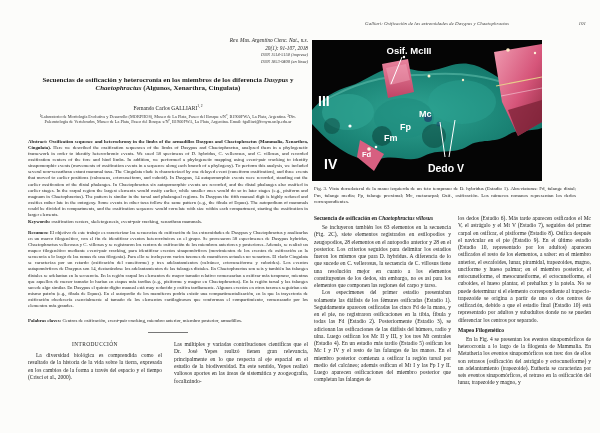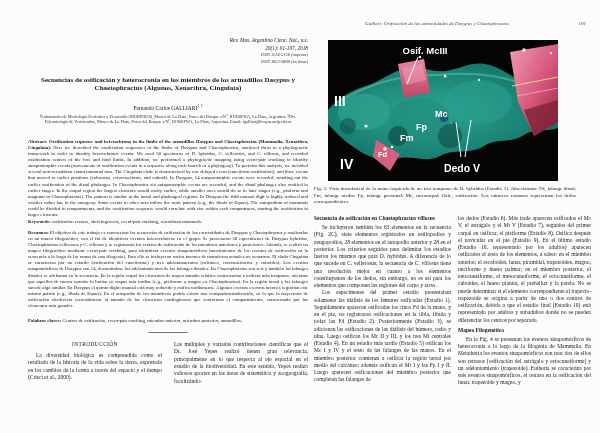--- a/index.html
+++ b/index.html
@@ -3,21 +3,21 @@
 <meta charset="utf-8">
 <style>
   html,body{margin:0;padding:0;background:#e9e9e9;}
   .canvas{position:relative;width:600px;height:433px;background:#fcfcfa;overflow:hidden;
           font-family:"Liberation Serif",serif;color:#1c1c1c;}
   .abs{position:absolute;}
   p{margin:0;}
   .just{text-align:justify;}
   .ctr{text-align:center;}
   .rt{text-align:right;}
-  .it{}
+  .it{font-style:italic;}
   .bd{font-weight:bold;}
 
   
   .running{top:21px;left:312px;width:250px;font-size:5px;font-style:italic;color:#444;text-align:center;}
   .pagenum{top:21px;right:14px;font-size:5px;font-style:italic;color:#444;}
 
   
   .journal{top:37px;left:28px;width:280px;line-height:1.45;}
   .journal .l1{font-size:5.3px;font-style:italic;}
   .journal .l2{font-size:5.3px;font-style:italic;}
@@ -30,21 +30,21 @@
   .kw{top:219px;left:28px;width:280px;font-size:4.8px;line-height:1.27;}
   .resumen{top:230px;left:28px;width:280px;font-size:4.8px;line-height:1.27;}
   .palabras{top:318px;left:28px;width:280px;font-size:4.8px;line-height:1.27;}
   .midrule{top:332px;left:148px;width:40px;border-top:0.7px solid #777;height:0;}
   .introh{top:341px;left:28px;width:134px;font-size:5.4px;letter-spacing:0.4px;}
   .introc1{top:352px;left:28px;width:134px;font-size:5.5px;line-height:1.33;}
   .introc2{top:341px;left:174px;width:134px;font-size:5.5px;line-height:1.33;}
   .ind{text-indent:8px;}
 
   
-  .figure{top:40px;left:328px;width:251px;height:141px;text-align:center;}
+  .figure{top:40px;left:312px;width:251px;height:141px;text-align:center;}
   .figure svg{display:block;}
   .figlabel{fill:#ffffff;font-family:"Liberation Sans",sans-serif;font-weight:bold;}
   .caption{top:186px;left:314px;width:262px;font-size:5px;line-height:1.3;color:#222;}
   .colA{top:215px;left:314px;width:137px;font-size:5.5px;line-height:1.32;}
   .colB{top:215px;left:458px;width:133px;font-size:5.5px;line-height:1.32;}
   .colh{font-size:5.5px;font-weight:bold;line-height:1.3;margin:0 0 2px 0;}
   .colh2{font-size:5.5px;font-weight:bold;line-height:1.3;margin:3px 0 2px 0;}
 </style>
 </head>
 <body>
@@ -54,21 +54,21 @@
   <div class="abs running">Galliari: Osificación de las extremidades de Dasypus y Chaetophractus</div>
   <div class="abs pagenum">101</div>
 
   <div class="abs journal rt">
     <div class="l1">Rev. Mus. Argentino Cienc. Nat., n.s.</div>
     <div class="l2">20(1): 91-107, 2018</div>
     <div class="l3">ISSN 1514-5158 (impresa)</div>
     <div class="l4">ISSN 1853-0400 (en línea)</div>
   </div>
 
-  <div class="abs title ctr"><span>Secuencias de osificación y heterocronía en los miembros de los armadillos </span><span class="it">Dasypus</span><span> y </span><span class="it">Chaetophractus</span><span> (Algunos, Xenarthra, Cingulata)</span></div>
+  <div class="abs title ctr"><span>Secuencias de osificación y heterocronía en los miembros de los diferencia </span><span class="it">Dasypus</span><span> y </span><span class="it">Chaetophractus</span><span> (Algunos, Xenarthra, Cingulata)</span></div>
 
   <div class="abs author ctr"><span>Fernando Carlos GALLIARI</span><sup>1, 2</sup></div>
 
   <p class="abs affil ctr">¹Laboratorio de Morfología Evolutiva y Desarrollo (MORPHOS), Museo de La Plata, Paseo del Bosque s/Nº, B1900FWA, La Plata, Argentina. ²Div. Paleontología de Vertebrados, Museo de La Plata, Paseo del Bosque s/Nº, B1900FWA, La Plata, Argentina. Email: fgalliari@fcnym.unlp.edu.ar</p>
 
   <p class="abs abstract just"><span class="bd">Abstract:</span><span class="bd"> Ossification sequence and heterochrony in the limbs of the armadillos Dasypus and Chaetophractus (Mammalia, Xenarthra, Cingulata).</span><span> Here we described the ossification sequences of the limbs of Dasypus and Chaetophractus, analyzed them in a phylogenetic framework in order to identify heterochronic events. We used 58 specimens of D. hybridus, C. vellerosus, and C. villosus, and recorded ossification centers of the fore and hind limbs. In addition, we performed a phylogenetic mapping using event-pair cracking to identify sinapomorphic events (movements of ossification events in a sequence along each branch of a phylogeny). To perform this analysis, we included several non-xenarthran extant mammal taxa. The Cingulata clade is characterized by one delayed event (cuneiform ossification), and three events that moved to earlier positions (calcaneus, ectocuneiform, and cuboid). In Dasypus, 14 autapomorphic events were recorded, standing out the earlier ossification of the distal phalanges. In Chaetophractus six autapomorphic events are recorded, and the distal phalanges also ossified in earlier stages. In the carpal region the largest elements would ossify earlier, while smaller ones would do so in later stages (e.g., pisiform and magnum in Chaetophractus). The pattern is similar in the tarsal and phalangeal regions. In Dasypus the fifth manual digit is highly reduced and ossifies rather late in the ontogeny. Some events in other taxa follow the same pattern (e.g., the fibula of Equus). The autopodium of mammals could be divided in compartments, and the ossification sequence would correlate with size within each compartment, starting the ossification in larger elements.</span></p>
 
   <p class="abs kw just"><span class="bd">Keywords:</span><span> ossification centers, skeletogenesis, event-pair cracking, xenarthran mammals.</span></p>
 
   <p class="abs resumen just"><span class="bd">Resumen:</span><span> El objetivo de este trabajo es caracterizar las secuencias de osificación de las extremidades de Dasypus y Chaetophractus y analizarlas en un marco filogenético, con el fin de identificar eventos heterocrónicos en el grupo. Se procesaron 58 especímenes de Dasypus hybridus, Chaetophractus vellerosus y C. villosus y se registraron los centros de osificación de los miembros anteriores y posteriores. Además, se realizó un mapeo filogenético mediante event-pair cracking, para identificar eventos sinapomórficos (movimientos de los eventos de osificación en la secuencia a lo largo de las ramas de una filogenia). Para ello se incluyeron varios taxones de mamíferos actuales no xenartros. El clado Cingulata se caracteriza por un retardo (osificación del cuneiforme) y tres adelantamientos (calcáneo, ectocuneiforme y cuboides). Los eventos autapomórficos de Dasypus son 14, destacándose los adelantamientos de las falanges distales. En Chaetophractus son seis y también las falanges distales se adelantan en la secuencia. En la región carpal los elementos de mayor tamaño relativo comenzarían a osificar más temprano, mientras que aquellos de menor tamaño lo harían en etapas más tardías (e.g., pisiforme y magno en Chaetophractus). En la región tarsal y las falanges sucede algo similar. En Dasypus el quinto dígito manual está muy reducido y osifica tardíamente. Algunos eventos en otros taxones seguirían este mismo patrón (e.g., fíbula de Equus). En el autopodio de los mamíferos podría existir una compartimentalización, en la que la trayectoria de osificación obedecería esencialmente al tamaño de los elementos cartilaginosos que conforman el compartimiento, comenzando por los elementos más grandes.</span></p>

